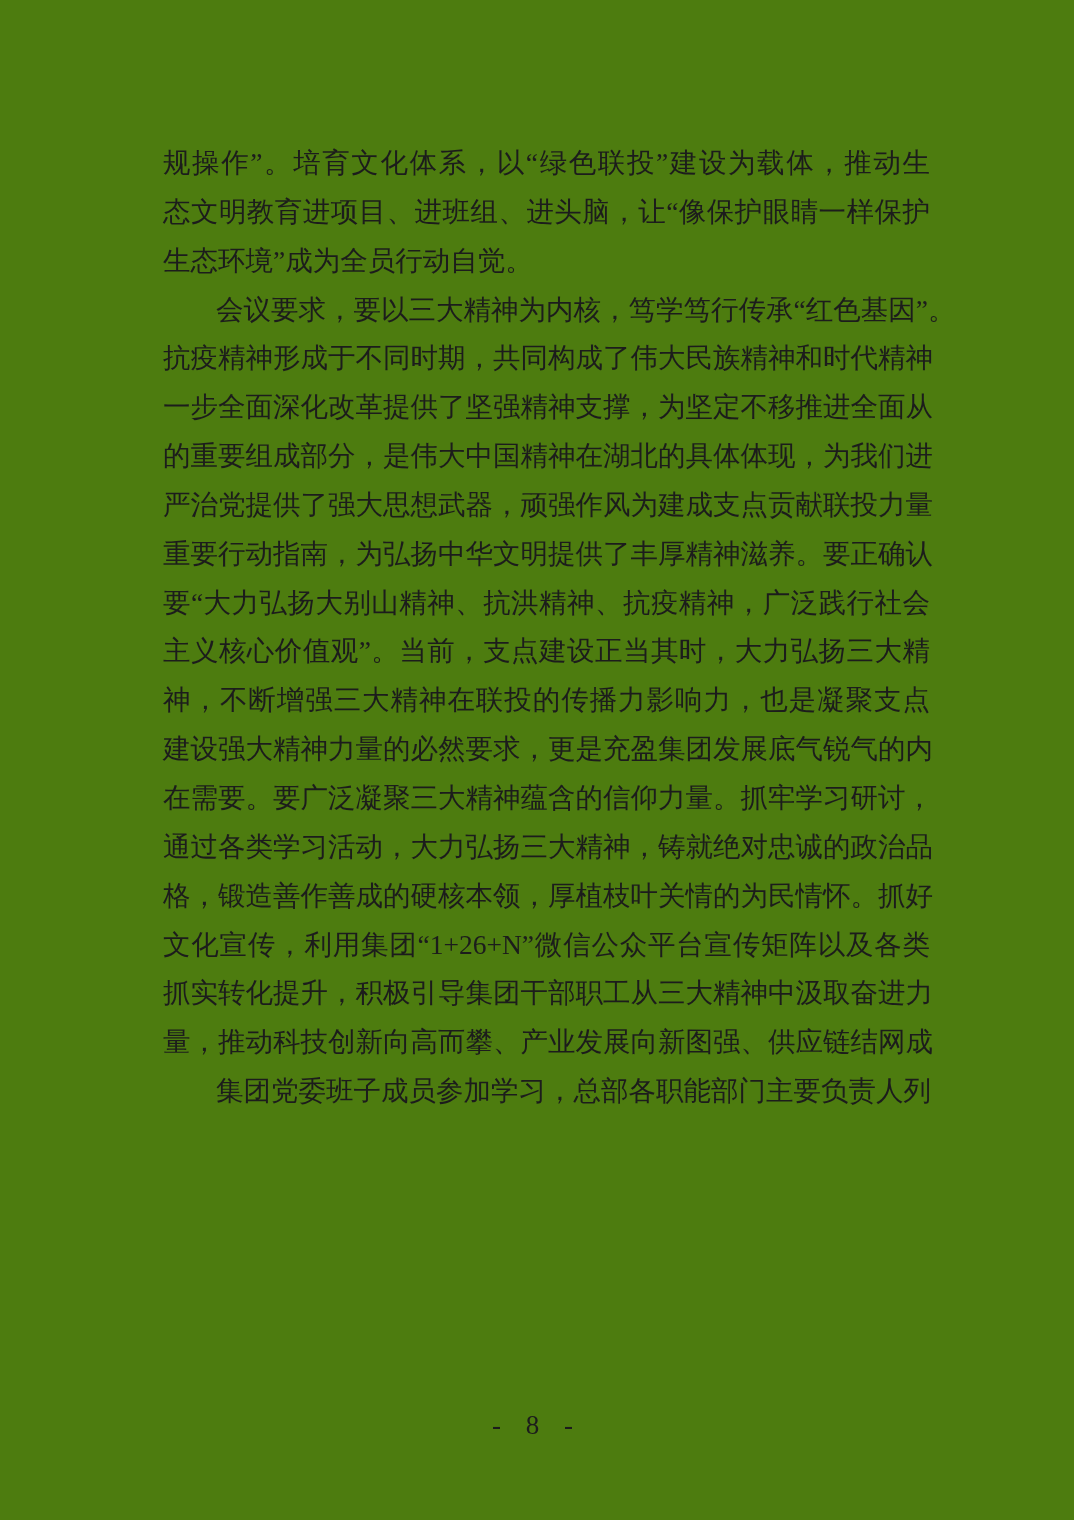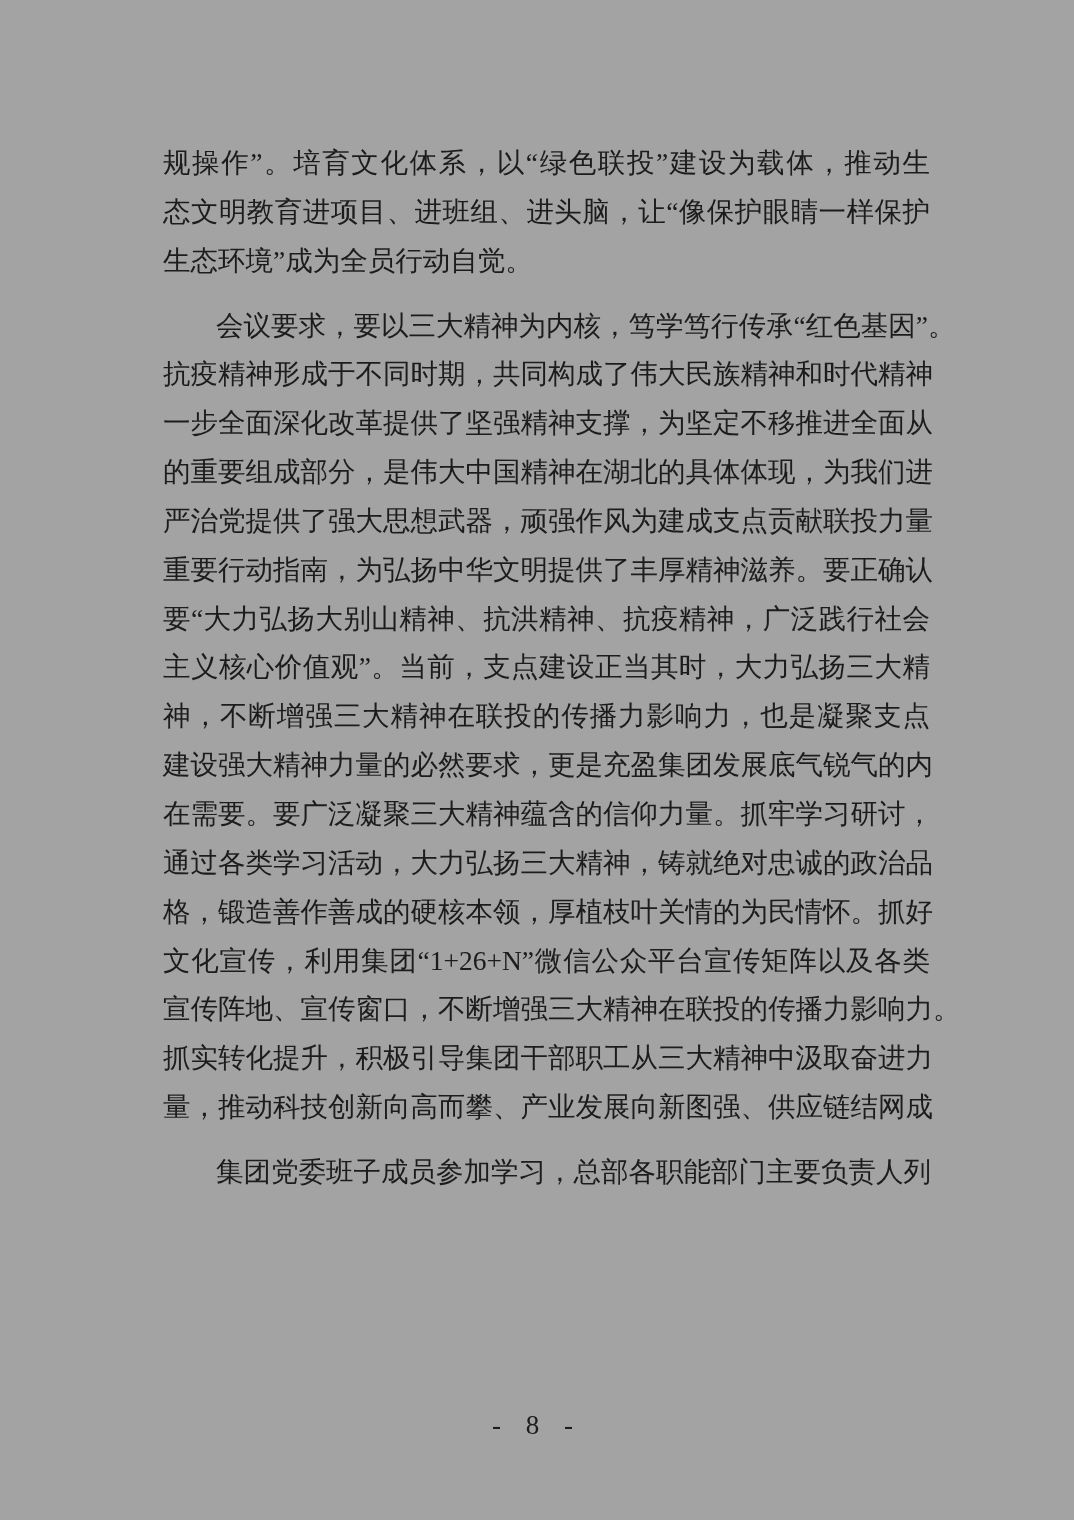--- a/index.html
+++ b/index.html
@@ -4,21 +4,21 @@
 <style>
   html, body {
     margin: 0;
     padding: 0;
     background: #ffffff;
   }
   .page {
     position: relative;
     width: 1074px;
     height: 1520px;
-    background: #a3a3a3;
+    background: #4d7c0f;
     overflow: hidden;
     font-family: "Liberation Serif", "DejaVu Serif", serif;
     color: #1c1c1c;
   }
   .body-text {
     position: absolute;
     left: 163px;
     top: 139px;
     width: 767px;
     font-size: 27.5px;
@@ -29,21 +29,20 @@
     white-space: nowrap;
     text-align: justify;
     text-align-last: justify;
     height: 48.85px;
   }
   .line.last {
     text-align-last: left;
   }
   .line.indent {
     text-indent: 53px;
-    margin-top: 16px;
   }
   .page-number {
     position: absolute;
     left: 0;
     top: 1410px;
     width: 1074px;
     text-align: center;
     font-size: 27px;
     letter-spacing: 9px;
     color: #1c1c1c;
@@ -70,21 +69,20 @@
       <div class="line">严治党提供了强大思想武器，顽强作风为建成支点贡献联投力量</div>
       <div class="line">重要行动指南，为弘扬中华文明提供了丰厚精神滋养。要正确认</div>
       <div class="line">要“大力弘扬大别山精神、抗洪精神、抗疫精神，广泛践行社会</div>
       <div class="line">主义核心价值观”。当前，支点建设正当其时，大力弘扬三大精</div>
       <div class="line">神，不断增强三大精神在联投的传播力影响力，也是凝聚支点</div>
       <div class="line">建设强大精神力量的必然要求，更是充盈集团发展底气锐气的内</div>
       <div class="line">在需要。要广泛凝聚三大精神蕴含的信仰力量。抓牢学习研讨，</div>
       <div class="line">通过各类学习活动，大力弘扬三大精神，铸就绝对忠诚的政治品</div>
       <div class="line">格，锻造善作善成的硬核本领，厚植枝叶关情的为民情怀。抓好</div>
       <div class="line">文化宣传，利用集团“1+26+N”微信公众平台宣传矩阵以及各类</div>
-      <div class="line">宣传阵地、宣传窗口，不断增强三大精神在联投的传播力影响力。</div>
       <div class="line">抓实转化提升，积极引导集团干部职工从三大精神中汲取奋进力</div>
       <div class="line">量，推动科技创新向高而攀、产业发展向新图强、供应链结网成</div>
     </section>
 
     <section>
       <div class="line indent">集团党委班子成员参加学习，总部各职能部门主要负责人列</div>
     </section>
 
   </main>
 

